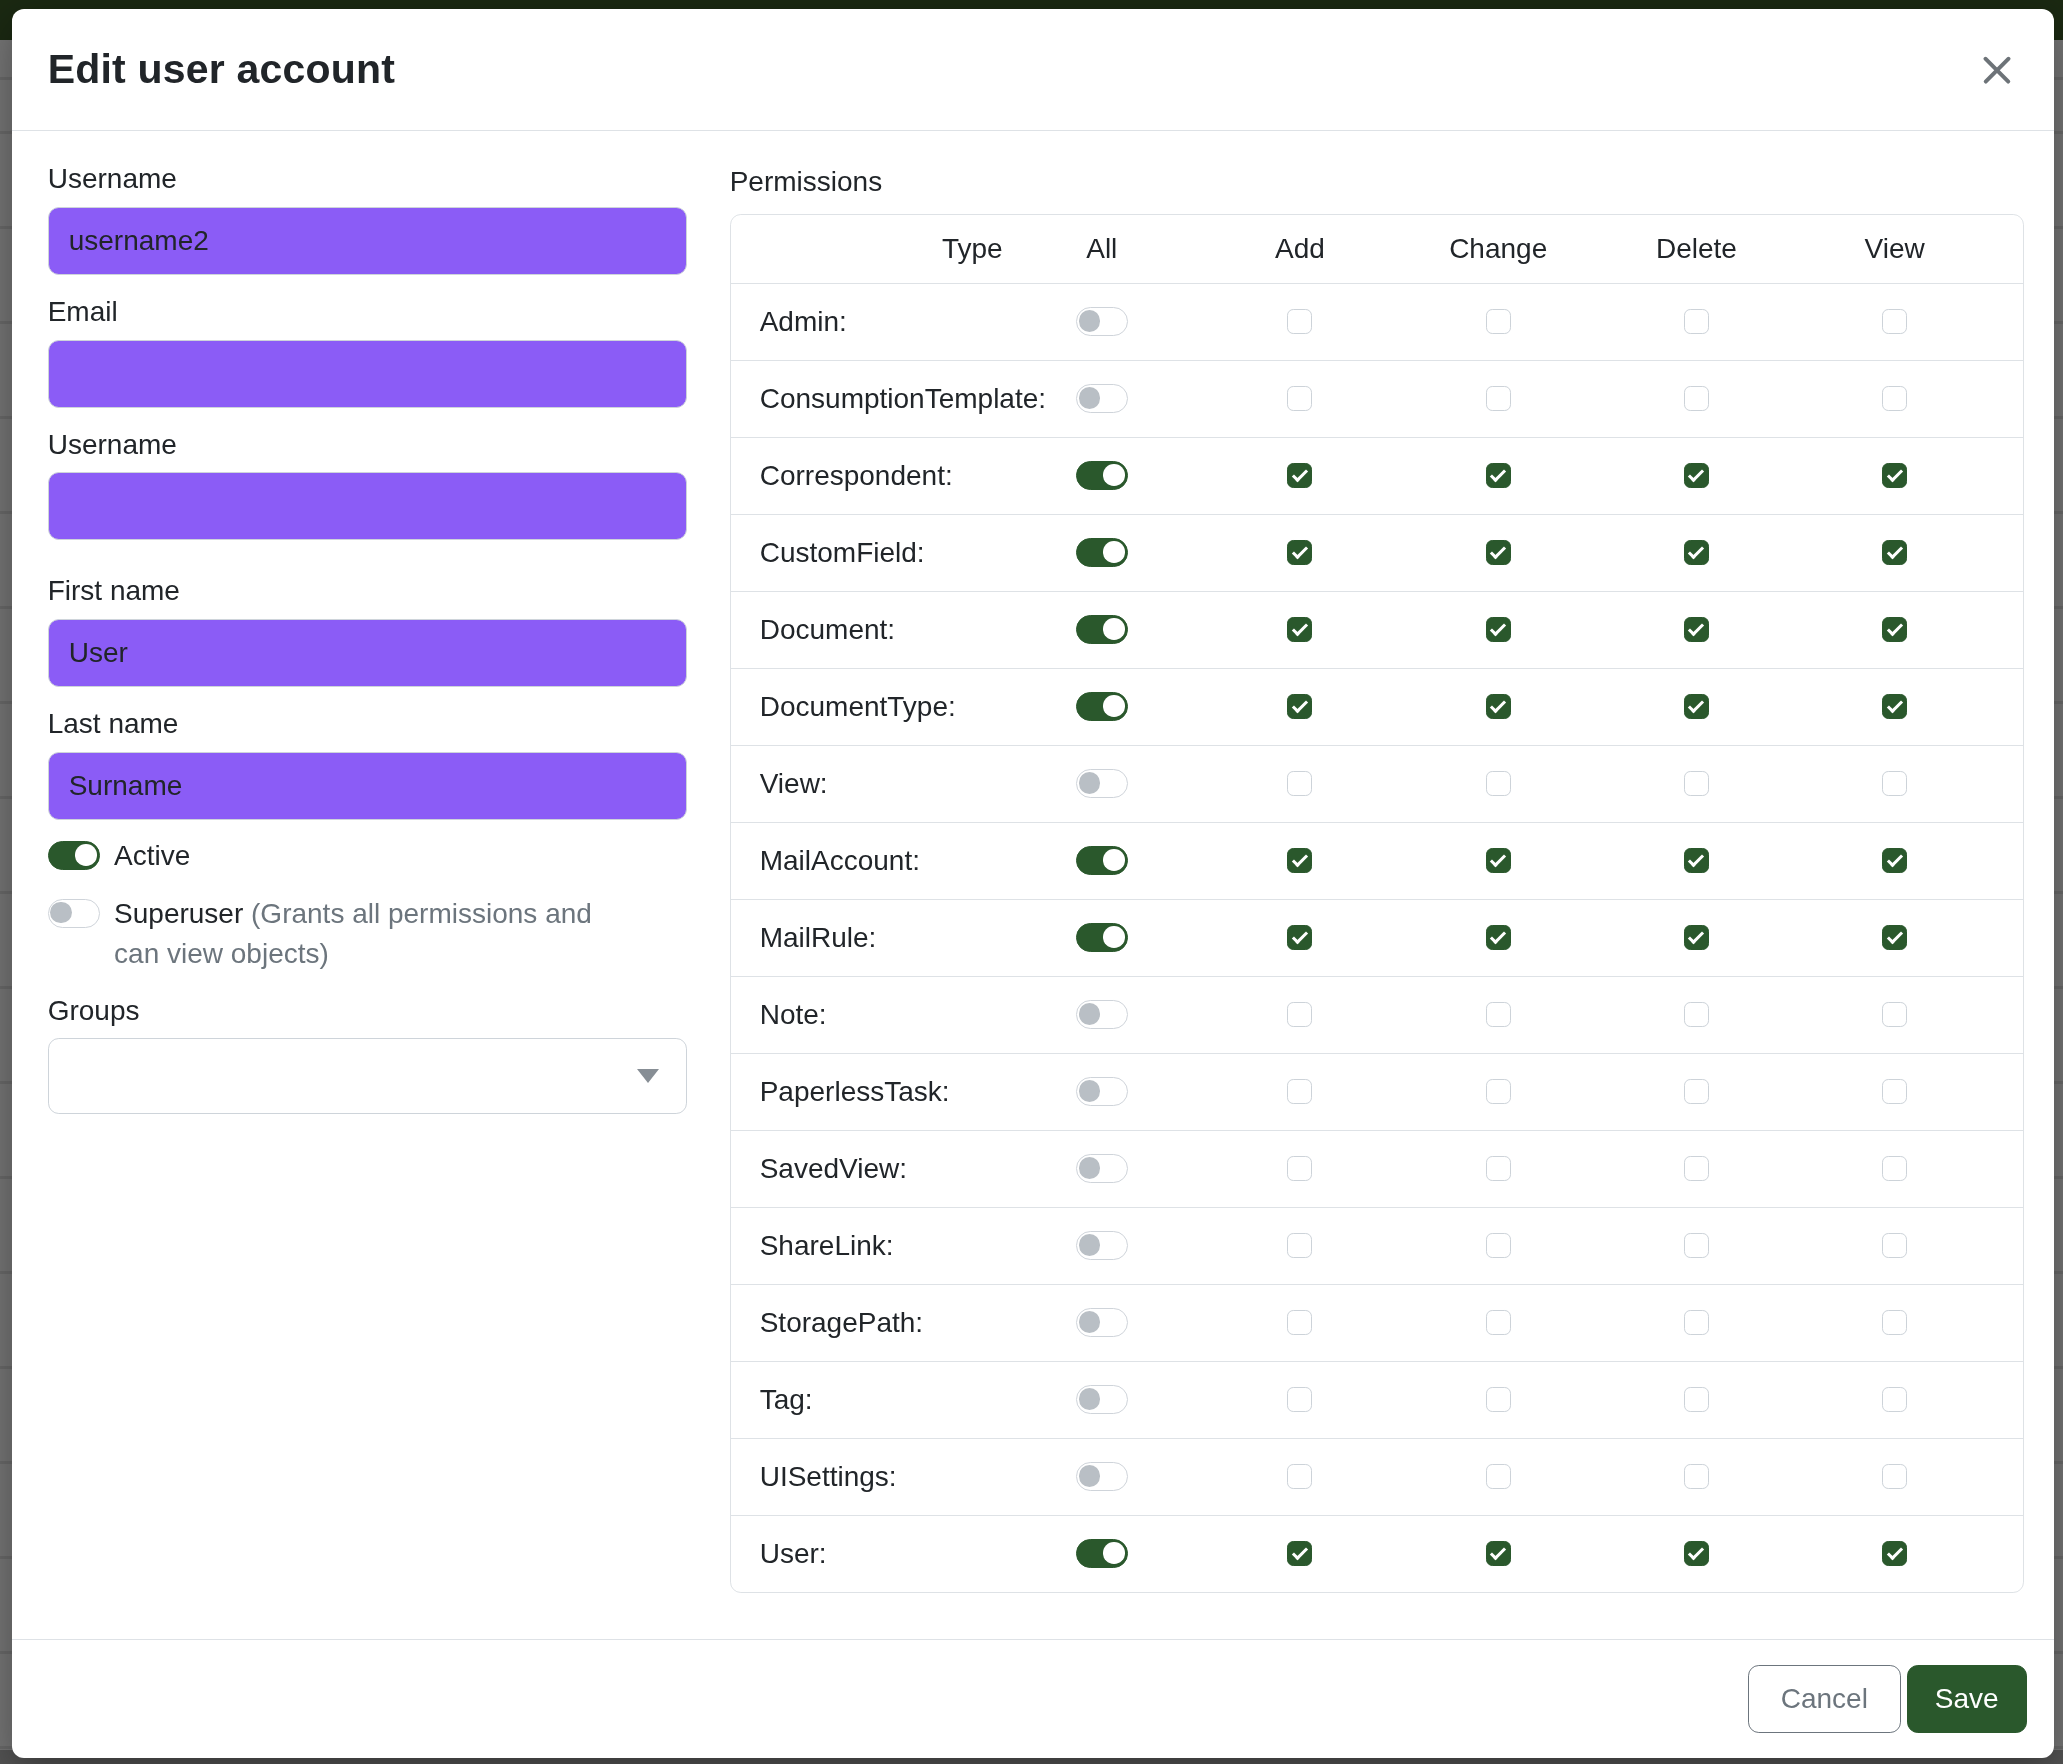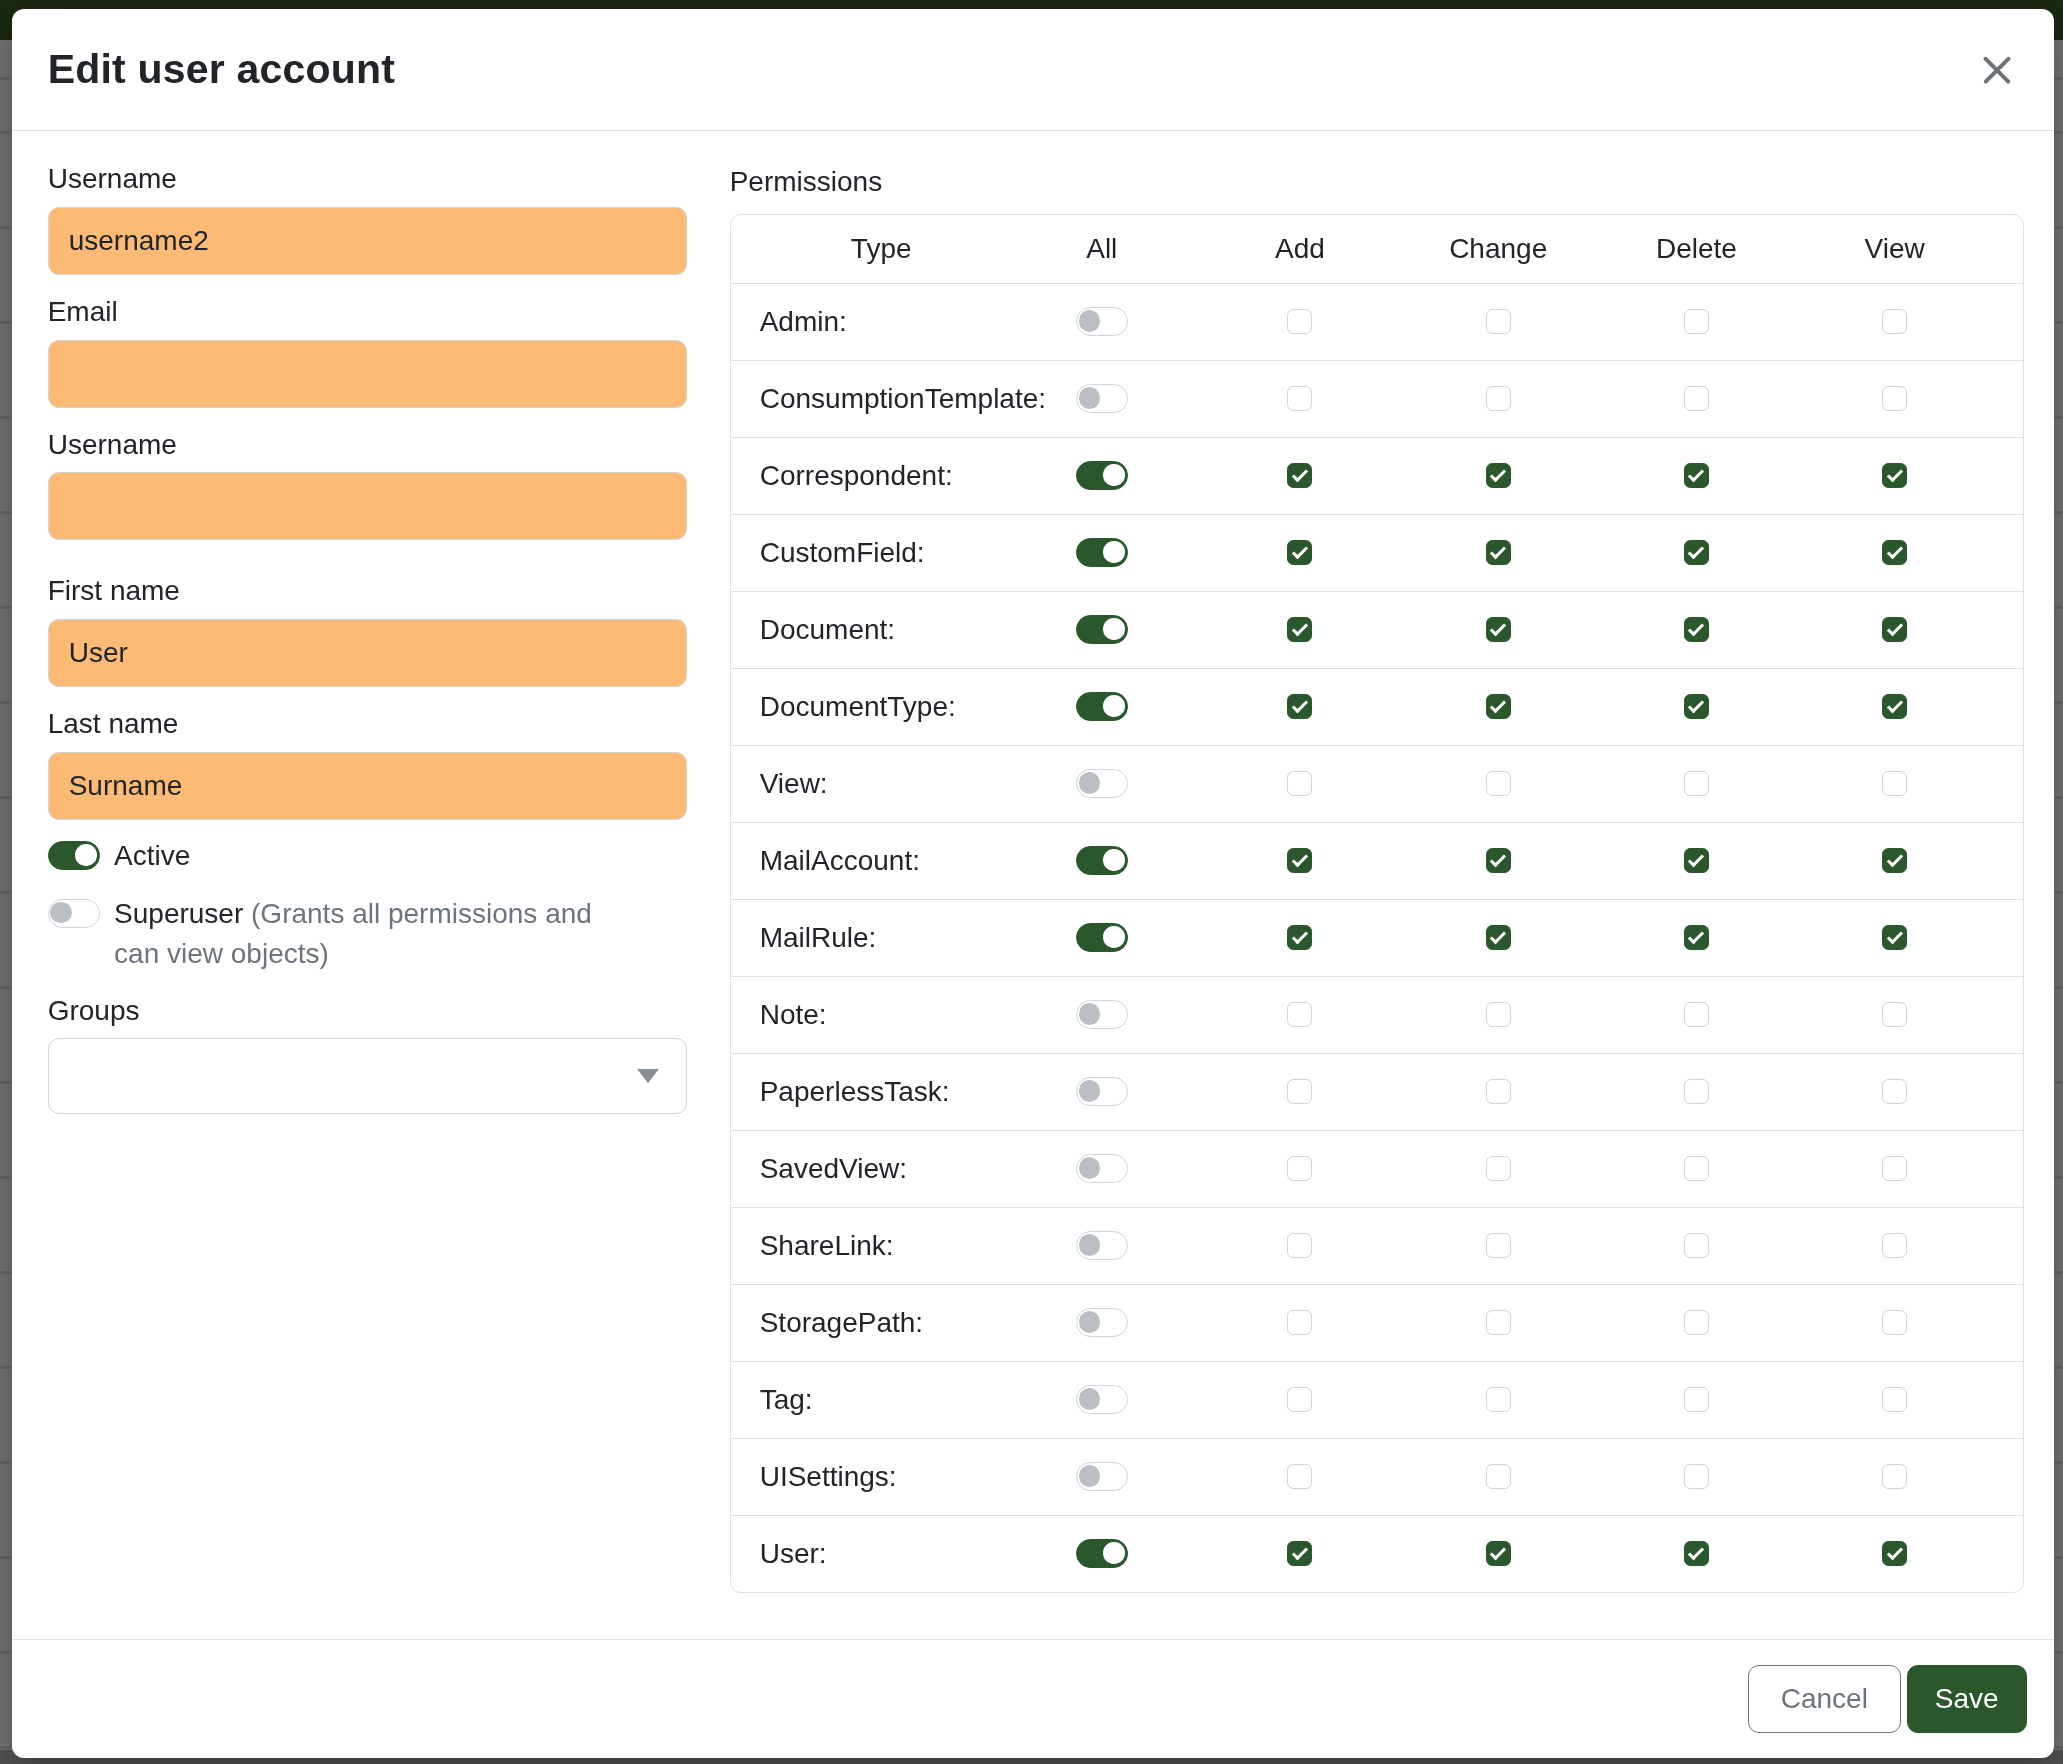--- a/index.html
+++ b/index.html
@@ -35,21 +35,21 @@
   .close-icon::after{transform:translate(-50%,-50%) rotate(-45deg)}
 
   .modal-body{flex:1 1 auto;display:flex;padding:31px 30px 0 36px;min-height:0}
   .col-left{flex:0 0 639px;width:639px;margin-right:43px}
   .col-right{flex:1;min-width:0}
 
   .field{margin-bottom:20px}
   .field-label{font-size:28px;line-height:34px;margin-bottom:10.8px}
   .text-input{
     display:block;width:100%;height:68px;border:1.8px solid var(--input-border);border-radius:10.8px;
-    padding:0 20px;font-size:28px;font-family:inherit;color:var(--text);background:#fdba74;outline:none;
+    padding:0 20px;font-size:28px;font-family:inherit;color:var(--text);background:#8b5cf6;outline:none;
   }
   .mt-extra{margin-top:34px}
 
   .switch{
     position:relative;display:inline-block;width:52px;height:29px;border-radius:14.4px;
     border:1.8px solid #cfd4da;background:#fff;cursor:pointer;flex:0 0 auto;
   }
   .switch::after{content:"";position:absolute;top:1.8px;left:1.8px;width:21.6px;height:21.6px;border-radius:50%;background:#b9bfc5}
   .switch.on{background:var(--primary);border-color:var(--primary)}
   .switch.on::after{left:auto;right:1.8px;background:#fff}
@@ -66,21 +66,21 @@
   .chevron-down{
     position:absolute;right:27px;top:50%;transform:translateY(-50%);
     width:0;height:0;border-left:11.7px solid transparent;border-right:11.7px solid transparent;border-top:14.4px solid #878e95;
   }
 
   .perm-heading{font-size:28px;line-height:40px;margin-bottom:11.7px}
   .perm-card{border:1.8px solid var(--border);border-radius:10.8px;overflow:hidden;background:#fff}
   .perm-grid-row{display:grid;grid-template-columns:243px repeat(5,1fr);align-items:center;padding:0 29px}
   .perm-head{height:68px;font-size:28px}
   .head-cell{text-align:center}
-  .head-cell.first{text-align:center}
+  .head-cell.first{text-align:right}
   .perm-row{height:77px;border-top:1.8px solid var(--border)}
   .perm-type{font-size:28px}
   .cell{display:flex;justify-content:center}
   .checkbox{width:25px;height:25px;border-radius:6.3px;border:1.8px solid #cdd3d9;background:#fff;position:relative;cursor:pointer}
   .checkbox.checked{background:var(--primary);border-color:var(--primary)}
   .checkbox.checked::after{
     content:"";position:absolute;left:50%;top:50%;width:11.7px;height:5.4px;
     border-left:3.6px solid #fff;border-bottom:3.6px solid #fff;
     transform:translate(-50%,-70%) rotate(-45deg);
   }

